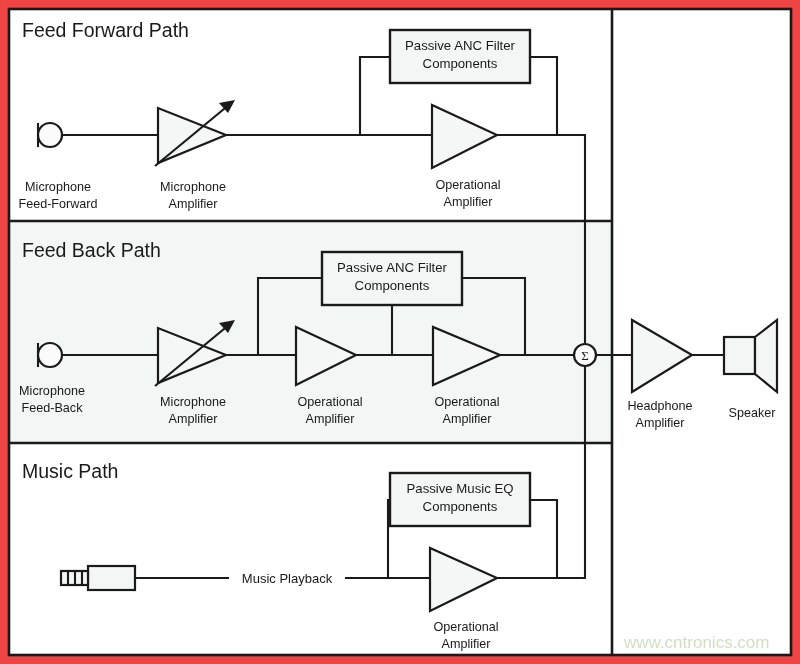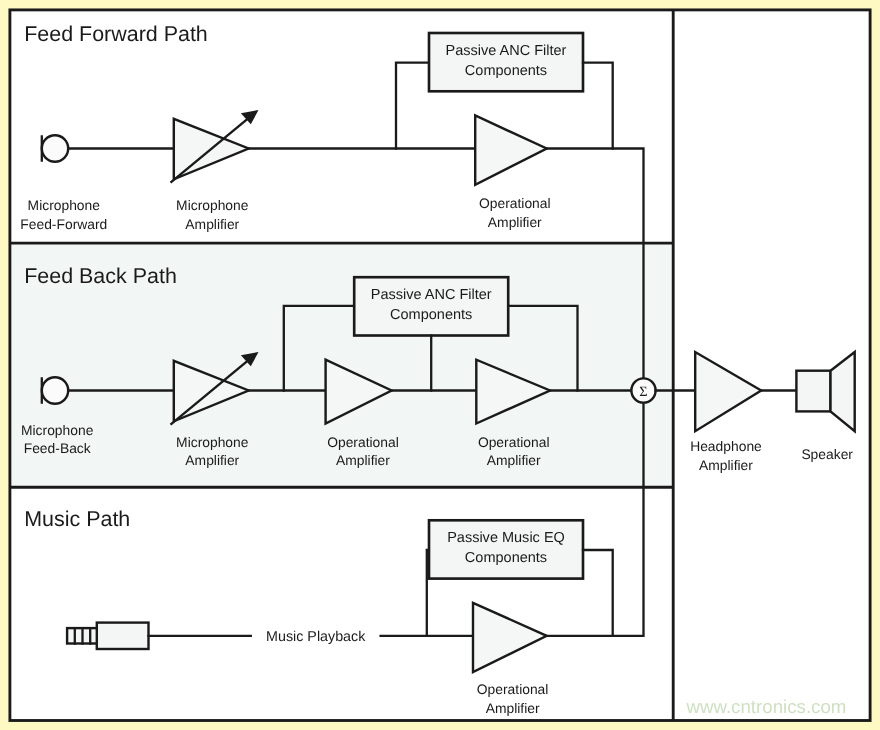--- a/index.html
+++ b/index.html
@@ -8,21 +8,21 @@
     background: #ffffff;
   }
   body {
     font-family: "Liberation Sans", sans-serif;
   }
   #diagram-root {
     position: relative;
     width: 800px;
     height: 664px;
     overflow: hidden;
-    background: #fef9c3;
+    background: #ef4444;
   }
   svg#anc-diagram {
     display: block;
     width: 800px;
     height: 664px;
   }
   .wire {
     stroke: #1a1a1a;
     stroke-width: 2.1;
     fill: none;

